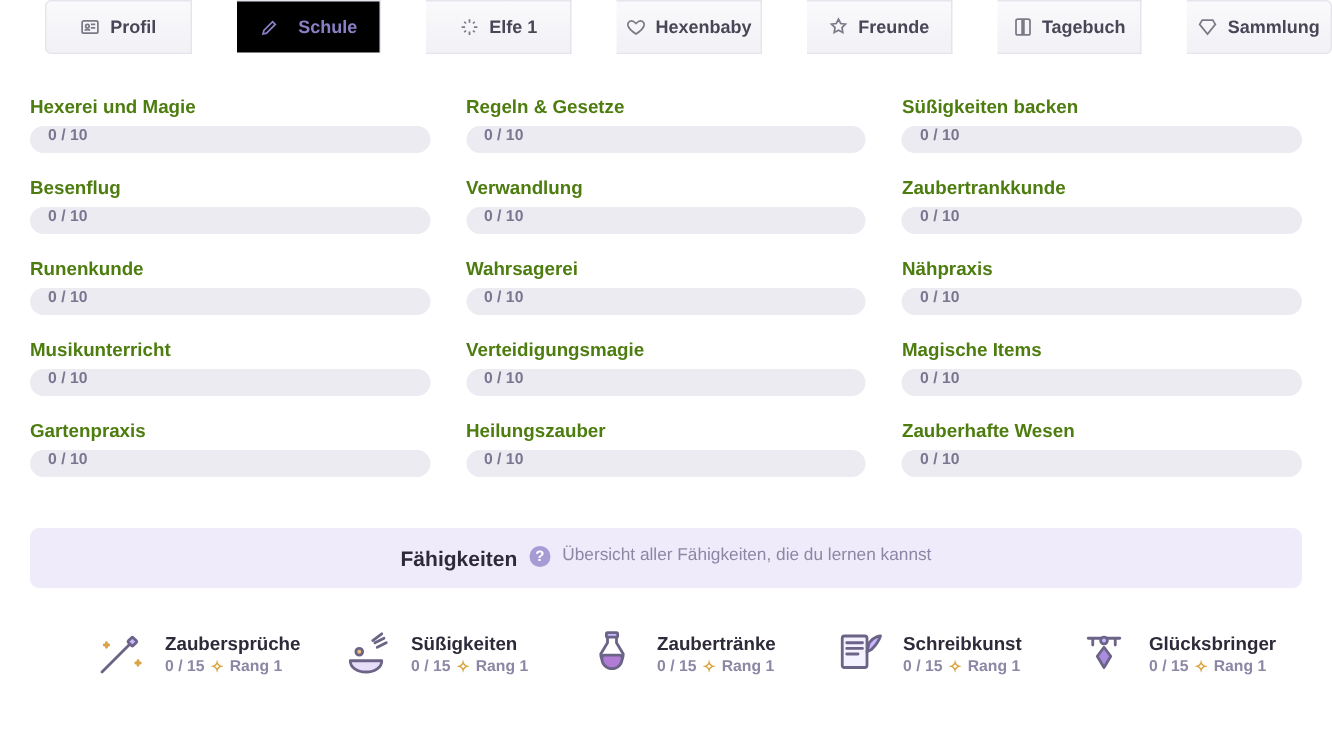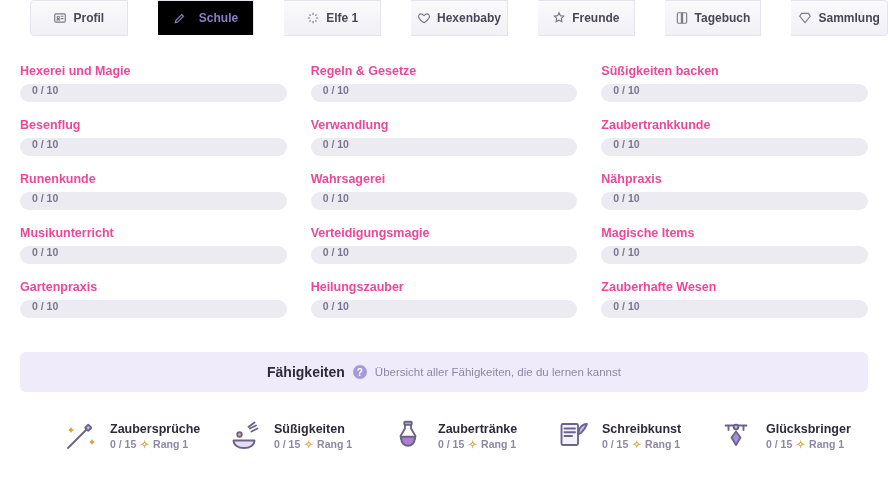--- a/index.html
+++ b/index.html
@@ -46,21 +46,21 @@
   .skills {
     display: grid;
     grid-template-columns: repeat(3, 1fr);
     column-gap: 24px;
     row-gap: 16px;
     padding: 28px 20px 20px 20px;
   }
   .skill-name {
     font-size: 12.5px;
     font-weight: 700;
-    color: #ec4899;
+    color: #4d7c0f;
     margin-bottom: 6px;
   }
   .skill-bar {
     background: #ecebf2;
     border-radius: 10px;
     height: 18px;
     display: flex;
     align-items: flex-start;
     padding: 0 12px;
     font-size: 10.5px;
@@ -68,21 +68,21 @@
     color: #7b7690;
   }
 
   
   .section-header {
     margin: 14px 20px 18px 20px;
     background: #efebfa;
     border-radius: 6px;
     padding: 12px 14px;
     display:flex;
-    align-items:center;
+    align-items:flex-start;
     justify-content:center;
     gap:8px;
   }
   .section-header .title {
     font-size: 14px;
     font-weight: 800;
     color: #2e2a3a;
   }
   .section-header .help {
     width:14px;height:14px;border-radius:50%;

